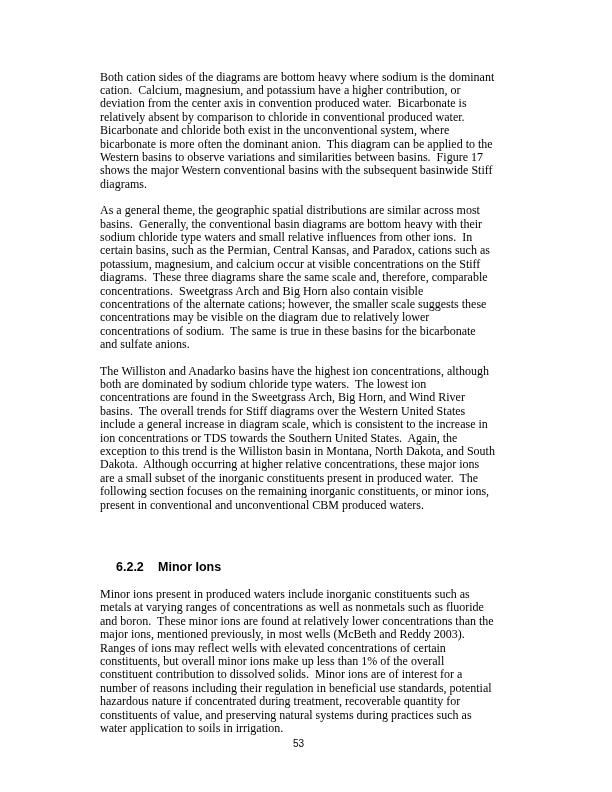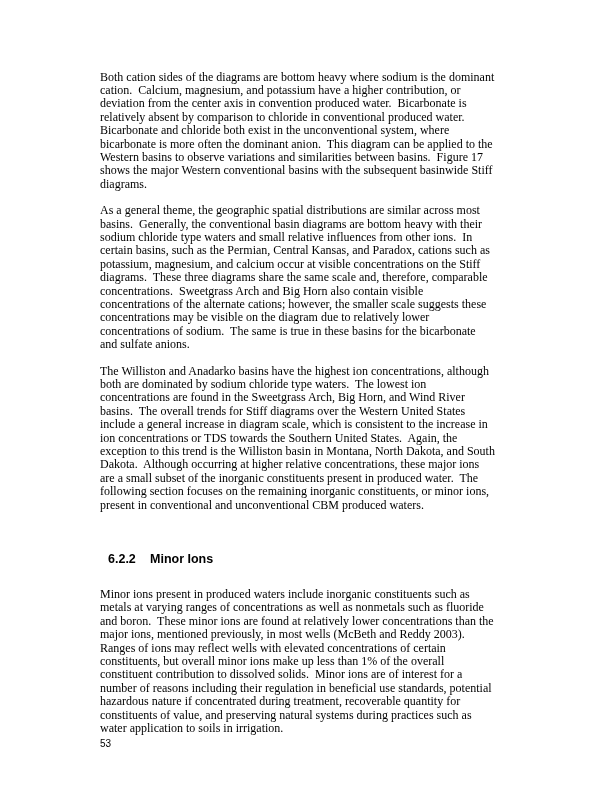--- a/index.html
+++ b/index.html
@@ -26,37 +26,37 @@
     color: #000000;
   }
   .p1 { top: 70.5px; }
   .p2 { top: 204.2px; }
   .p3 { top: 364.5px; }
   .p4 { top: 588px; }
   .section-heading {
     position: absolute;
     left: 100px;
     top: 544px;
-    margin: 8px;
+    margin: 16px;
     font-family: "Liberation Sans", sans-serif;
     font-weight: bold;
     font-size: 12.5px;
     line-height: 14px;
     color: #000000;
   }
   .sec-num {
     display: inline-block;
     width: 42px;
   }
   .page-number {
     position: absolute;
     left: 100px;
     top: 738px;
     width: 397px;
-    text-align: left;
+    text-align: center;
     font-family: "Liberation Sans", sans-serif;
     font-size: 10px;
     line-height: 12px;
     color: #000000;
   }
 </style>
 </head>
 <body>
 
 <div class="page">

